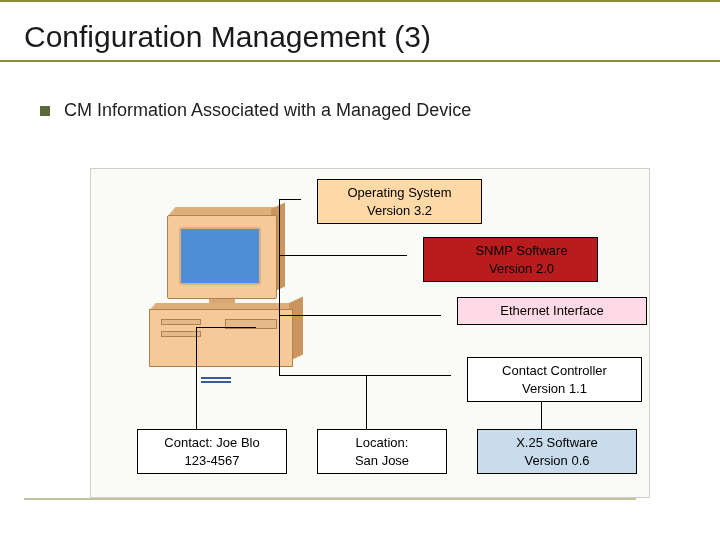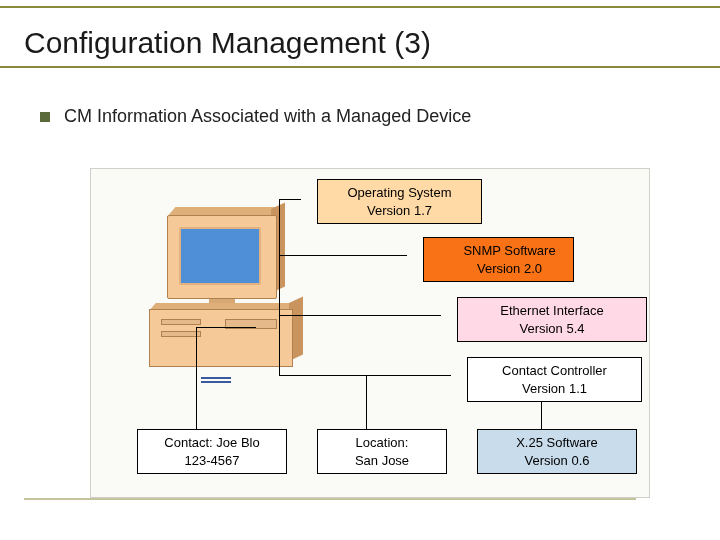--- a/index.html
+++ b/index.html
@@ -8,21 +8,20 @@
     height: 540px;
     background: #fff;
     font-family: Arial, Helvetica, sans-serif;
     position: relative;
     overflow: hidden;
   }
   .title-wrap {
     padding: 18px 24px 6px 24px;
     border-top: 2px solid #8a8a3a;
     border-bottom: 2px solid #8a8a3a;
-    margin-top: 6px;
   }
   .title {
     font-size: 30px;
     color: #1a1a1a;
     font-weight: 400;
   }
   .bullet-row {
     display: flex;
     align-items: center;
     gap: 14px;
@@ -53,21 +52,21 @@
     text-align: center;
     font-size: 13px;
     line-height: 1.35;
     padding: 4px 6px;
     background: #fff;
     margin-left: 16px;
   }
   .box .l1 { display: block; }
   .box .l2 { display: block; }
   .os-box    { left: 210px; top: 10px;  width: 165px; background: #ffd9a6; }
-  .snmp-box  { left: 316px; top: 68px;  width: 151px; background: #f97316; padding-left: 28px; }
+  .snmp-box  { left: 316px; top: 68px;  width: 175px; background: #b91c1c; padding-left: 28px; }
   .eth-box   { left: 350px; top: 128px; width: 190px; background: #ffd9e6; }
   .ser-box   { left: 360px; top: 188px; width: 175px; background: #fff; }
   .contact-box { left: 30px;  top: 260px; width: 150px; background: #fff; }
   .loc-box     { left: 210px; top: 260px; width: 130px; background: #fff; }
   .x25-box     { left: 370px; top: 260px; width: 160px; background: #c9dcec; }
   
   .computer {
     position: absolute;
     left: 48px;
     top: 40px;
@@ -217,29 +216,28 @@
   <div class="line l-serv"></div>
   <div class="line l-ser"></div>
   <div class="line l-x25v"></div>
   <div class="line l-conh"></div>
   <div class="line l-conv"></div>
   <div class="line l-loch"></div>
   <div class="line l-locv"></div>
 
   <div class="box os-box">
     <span class="l1">Operating System</span>
-    <span class="l2">Version 1.7</span>
+    <span class="l2">Version 3.2</span>
   </div>
   <div class="box snmp-box">
     <span class="l1">SNMP Software</span>
     <span class="l2">Version 2.0</span>
   </div>
   <div class="box eth-box">
     <span class="l1">Ethernet Interface</span>
-    <span class="l2">Version 5.4</span>
   </div>
   <div class="box ser-box">
     <span class="l1">Contact Controller</span>
     <span class="l2">Version 1.1</span>
   </div>
   <div class="box contact-box">
     <span class="l1">Contact: Joe Blo</span>
     <span class="l2">123-4567</span>
   </div>
   <div class="box loc-box">

